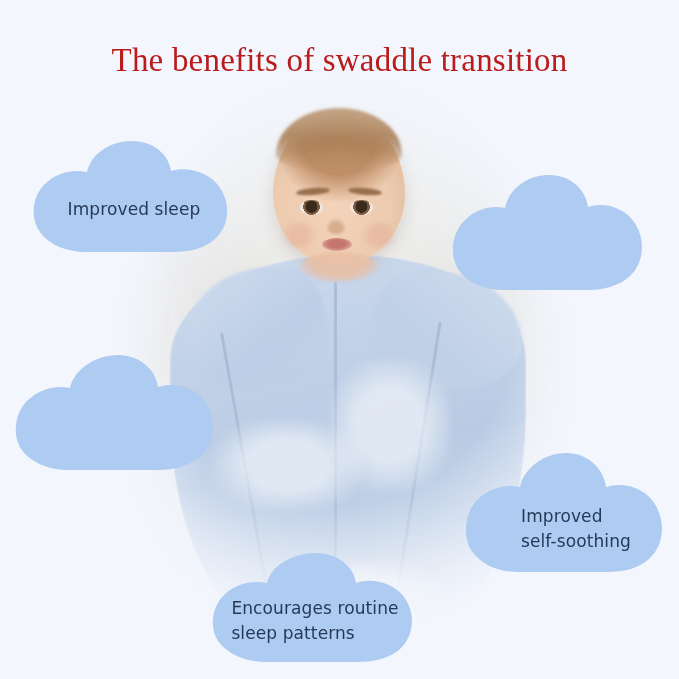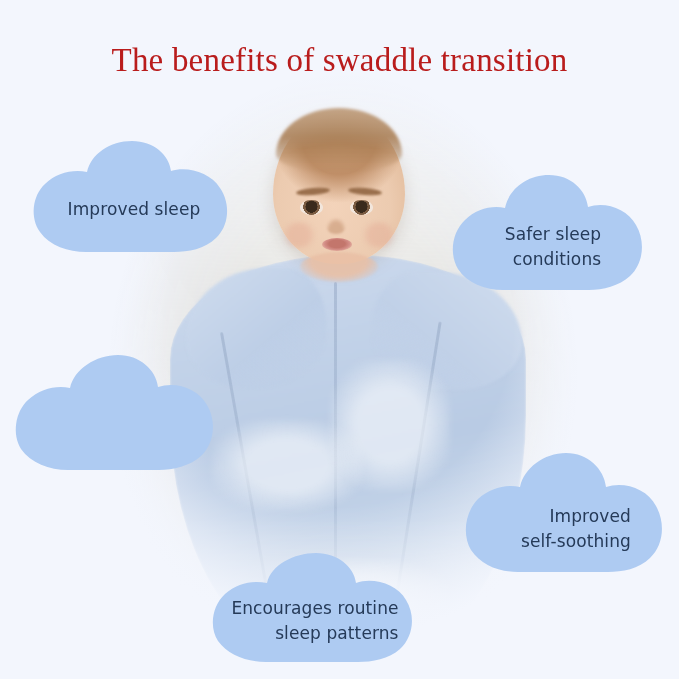--- a/index.html
+++ b/index.html
@@ -166,21 +166,21 @@
   .cloud svg { position: absolute; inset: 0; width: 100%; height: 100%; display: block; }
   .cloud-label {
     position: relative;
     z-index: 2;
     color: #253a58;
     font-family: "DejaVu Sans", "Liberation Sans", sans-serif;
     font-size: 17px;
     line-height: 1.45;
     letter-spacing: .1px;
     white-space: pre-line;
-    text-align: right;
+    text-align: left;
   }
 
   #cloud-improved-sleep { left: 28px;  top: 138px; width: 208px; height: 118px; }
   #cloud-improved-sleep .cloud-label { transform: translate(2px, 12px); }
 
   #cloud-safer-sleep    { left: 447px; top: 172px; width: 200px; height: 122px; }
   #cloud-safer-sleep .cloud-label { transform: translate(6px, 14px); }
 
   #cloud-hip-development{ left: 10px;  top: 352px; width: 212px; height: 122px; }
   #cloud-hip-development .cloud-label { text-align: left; transform: translate(-2px, 12px); }
@@ -238,22 +238,20 @@
     <span class="cloud-label">Improved sleep</span>
   </div>
 
   <div class="cloud" id="cloud-safer-sleep">
     <svg viewBox="0 0 200 122" preserveAspectRatio="none">
       <path d="M102 3 C124 3 139 18 141 35 C157 29 180 36 189 53
                C199 70 196 92 183 104 C172 114 156 118 142 118
                L56 118 C38 118 20 111 11 97 C2 82 5 60 18 48
                C29 37 45 33 58 36 C62 17 80 3 102 3 Z" fill="#aecbf2"></path>
     </svg>
-    <span class="cloud-label">Safer sleep
-conditions</span>
   </div>
 
   <div class="cloud" id="cloud-hip-development">
     <svg viewBox="0 0 212 122" preserveAspectRatio="none">
       <path d="M108 3 C130 3 146 18 148 35 C165 29 188 36 197 53
                C207 70 204 92 191 104 C180 114 163 118 149 118
                L58 118 C39 118 21 111 11 97 C2 82 5 60 18 48
                C30 37 46 33 60 36 C64 17 86 3 108 3 Z" fill="#aecbf2"></path>
     </svg>
   </div>

